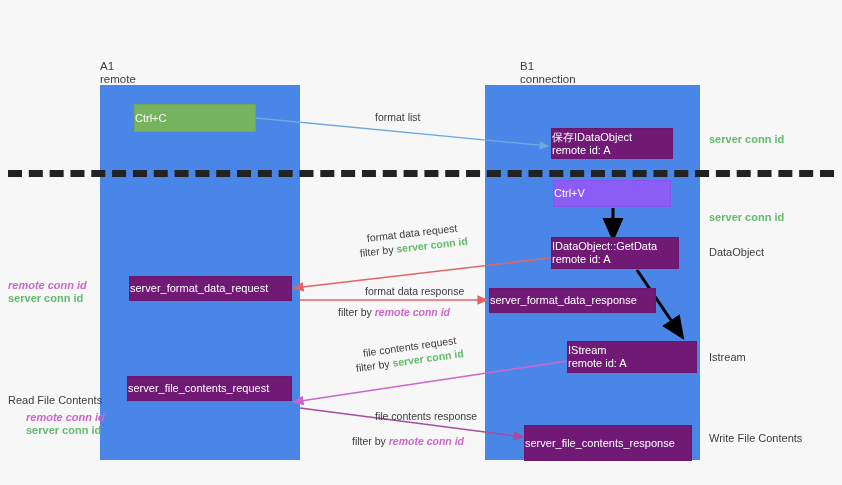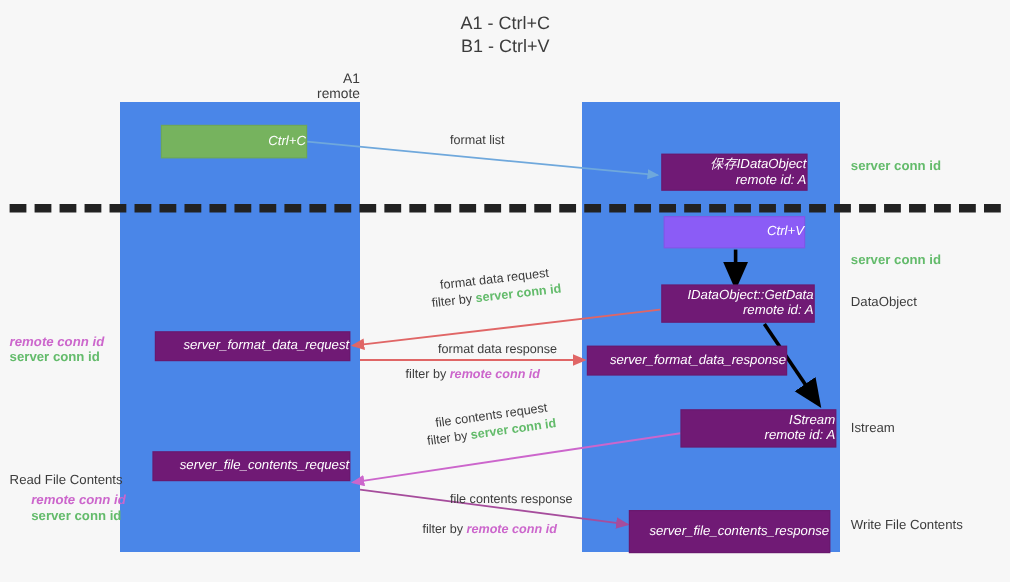--- a/index.html
+++ b/index.html
@@ -14,35 +14,34 @@
   .abs{position:absolute;}
 
   
   .title{
     width:842px;text-align:center;top:10px;left:0;
     font-size:15px;color:#3c3c3c;line-height:19px;
   }
 
   
   .colhead{
-    text-align:right;font-size:11.5px;color:#3c3c3c;line-height:13px;
+    text-align:left;font-size:11.5px;color:#3c3c3c;line-height:13px;
   }
 
   
   .lane{background:#4a86e8;}
 
   
   .box{
     box-sizing:border-box;
     display:flex;flex-direction:column;
-    align-items:flex-end;justify-content:center;
+    align-items:flex-start;justify-content:center;
     color:#ffffff;font-size:11px;line-height:13px;
     text-align:center;
     border:1px solid rgba(0,0,0,0.06);
-    font-style:italic;
   }
   .box.green{background:#6aa84f;background:#76b35e;}
   .box.green2{background:#8b5cf6;}
   .box.orange{background:#701a75;}
   .box .l2{font-size:11px;}
 
   
   .sidelabel{font-size:11px;line-height:14px;color:#3c3c3c;}
   .green-txt{color:#63bb6b;font-weight:bold;}
   .magenta-txt{color:#cc66cc;font-weight:bold;font-style:italic;}
@@ -59,28 +58,28 @@
     height:0;border-top:7px dashed #222222;
   }
 
   svg.overlay{position:absolute;left:0;top:0;width:842px;height:485px;pointer-events:none;}
 </style>
 </head>
 <body>
 
 <div id="stage">
 
-  <div class="abs title">
-    <div>A1 - Ctrl+C</div>
-    <div>B1 - Ctrl+V</div>
-  </div>
 
   <div class="abs colhead" style="left:100px;top:60px;width:200px;">
     <div>A1</div>
     <div>remote</div>
+  </div>
+  <div class="abs colhead" style="left:520px;top:60px;width:200px;">
+    <div>B1</div>
+    <div>connection</div>
   </div>
 
   <div class="abs lane" style="left:100px;top:85px;width:200px;height:375px;"></div>
   <div class="abs lane" style="left:485px;top:85px;width:215px;height:375px;"></div>
 
   <svg class="overlay">
     <defs>
       <marker id="ah-blue" markerWidth="7" markerHeight="7" refX="6" refY="3" orient="auto">
         <path d="M0,0 L7,3 L0,6 z" fill="#6fa8dc"></path>
       </marker>

